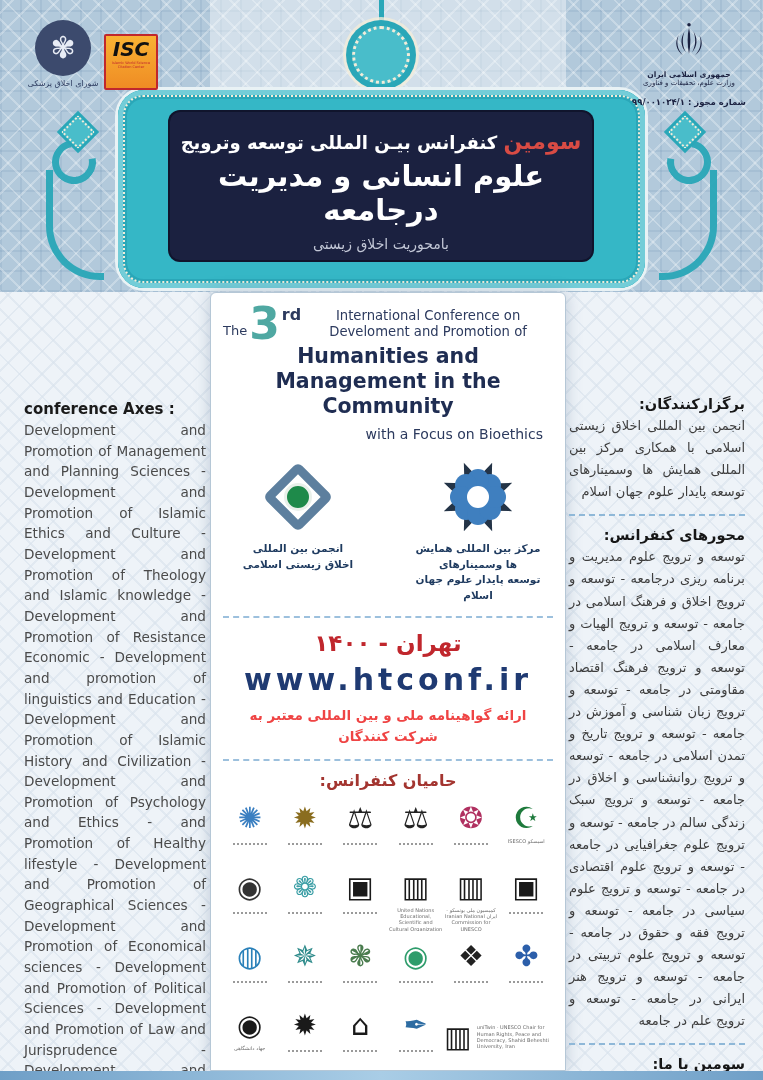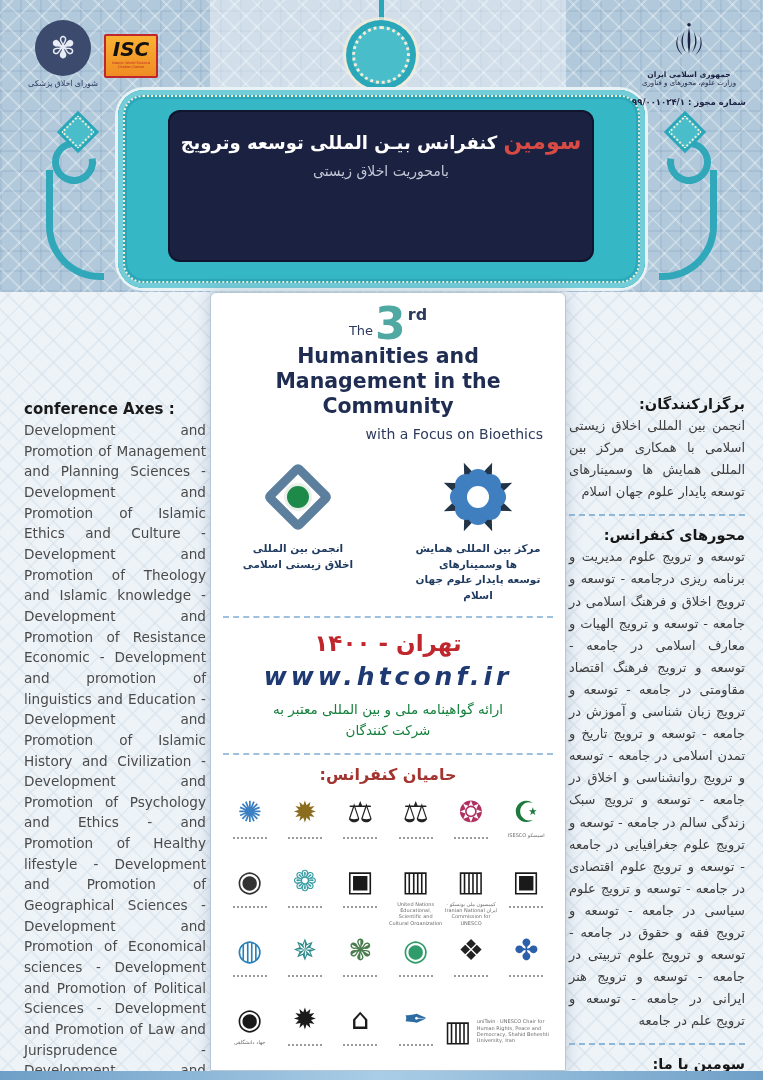--- a/index.html
+++ b/index.html
@@ -50,22 +50,22 @@
     padding-top:17px; box-shadow:0 0 0 2px #10142c; }
   .navy .l1 { font-size:18px; color:#fff; font-weight:bold; }
   .navy .l1 .hl { color:#d84b44; font-size:22px; }
   .navy .l2 { font-size:29px; color:#fff; font-weight:bold; margin-top:5px; }
   .navy .l3 { font-size:14px; color:#c2c7d6; margin-top:9px; letter-spacing:1px; }
 
   
   .beheshti { position:absolute; left:24px; top:20px; width:78px; text-align:center; }
   .beheshti .circle { width:56px; height:56px; margin:0 auto; border-radius:50%;
     background:#3c4a6d; color:#e8ecf5; font-size:30px; line-height:56px; }
-  .beheshti .cap { font-size:8px; color:#2c3a5e; margin-top:3px;font-family:Liberation Serif, serif; }
-  .isc { position:absolute; left:104px; top:34px; width:54px; height:44px;
+  .beheshti .cap { font-size:8px; color:#2c3a5e; margin-top:3px; }
+  .isc { position:absolute; left:104px; top:34px; width:54px; height:56px;
     background:linear-gradient(#f9b233,#ef8c24); border:2px solid #c0272d;
     text-align:center; border-radius:2px; }
   .isc .t { font-size:20px; font-weight:bold; color:#111; line-height:26px; font-style:italic; }
   .isc .s { font-size:3.5px; color:#c0272d; line-height:1.1; display:block; }
 
   .gov { position:absolute; right:14px; top:20px; width:120px; text-align:center; direction:rtl; }
   .gov svg { width:44px; height:46px; }
   .gov .g1 { font-size:7.5px; color:#1b2140; font-weight:bold; }
   .gov .g2 { font-size:7px; color:#1b2140; }
   .gov .g3 { font-size:8.5px; color:#1b2140; margin-top:10px; font-weight:bold; }
@@ -100,23 +100,23 @@
       -12px 12px 0 6px #3f7fbf, -17px 0 0 6px #3f7fbf, -12px -12px 0 6px #3f7fbf,
       0 -17px 0 6px #3f7fbf, 12px -12px 0 6px #3f7fbf; }
   .star-core { position:absolute; left:50%; top:50%; width:22px; height:22px;
     transform:translate(-50%,-50%); background:#fff; border-radius:50%; }
   .org .cap { font-size:10.5px; font-weight:bold; color:#1e3a5f; direction:rtl;
     white-space:pre-line; line-height:1.5; margin-top:6px; }
 
   .dash { border-top:2px dashed #9cc0dd; margin:12px 0 0; }
   .loc { text-align:center; font-size:23px; font-weight:bold; color:#c0272d;
     margin-top:12px; direction:rtl; }
-  .site { text-align:center; font-size:25px; font-weight:bold; color:#1f3a72;
-    letter-spacing:4px; margin-top:6px;font-style:italic; }
-  .cert { text-align:center; font-size:13.5px; font-weight:normal; color:#15803d;
+  .site { text-align:center; font-size:30px; font-weight:bold; color:#1f3a72;
+    letter-spacing:4px; margin-top:6px; }
+  .cert { text-align:center; font-size:13.5px; font-weight:bold; color:#ef4444;
     direction:rtl; white-space:pre-line; line-height:1.55; margin-top:8px; }
   .sp-head { text-align:center; font-size:16px; font-weight:bold; color:#a33530;
     direction:rtl; margin-top:10px; }
 
   .sp-grid { display:grid; grid-template-columns:repeat(6,1fr); column-gap:2px;
     row-gap:5px; margin-top:8px; }
   .sp { display:flex; flex-direction:column; align-items:center; height:64px; overflow:hidden; }
   .sp .g { font-size:29px; line-height:40px; }
   .sp .cap { font-size:5px; color:#6b6b6b; text-align:center; max-width:54px;
     line-height:1.25; direction:rtl; }
@@ -152,20 +152,21 @@
 <div class="curl l"></div>
 <div class="curl r"></div>
 <div class="hook l"></div>
 <div class="hook r"></div>
 <div class="dia l"></div>
 <div class="dia r"></div>
 <div class="frame"></div>
 
 <div class="navy">
   <div class="l1"><span class="hl">سومین</span><span> کنفرانس بیـن المللی توسعه وترویج</span></div>
+  <div class="l2">علوم انسانی و مدیریت درجامعه</div>
   <div class="l3">بامحوریت اخلاق زیستی</div>
 </div>
 
 <div class="beheshti">
   <div class="circle">✾</div>
   <div class="cap">شورای اخلاق پزشکی</div>
 </div>
 <div class="isc">
   <div class="t">ISC</div>
   <span class="s">Islamic World Science Citation Center</span>
@@ -175,30 +176,31 @@
     <g fill="#1b2140">
       <circle cx="30" cy="5" r="2.4"></circle>
       <path d="M30 9 C27.5 20 27.5 32 30 45 C32.5 32 32.5 20 30 9 Z"></path>
       <path d="M24 14 C18 24 18 34 26 43 C20.5 34 20.5 23 24 14 Z"></path>
       <path d="M36 14 C42 24 42 34 34 43 C39.5 34 39.5 23 36 14 Z"></path>
       <path d="M16 19 C10 29 12 39 22 47 C13.5 38 12.5 28 16 19 Z"></path>
       <path d="M44 19 C50 29 48 39 38 47 C46.5 38 47.5 28 44 19 Z"></path>
     </g>
   </svg>
   <div class="g1">جمهوری اسلامی ایران</div>
-  <div class="g2">وزارت علوم، محورهای و فناوری</div>
+  <div class="g2">وزارت علوم، تحقیقات و فناوری</div>
   <div class="g3"><span>شماره مجوز :</span> <span class="num-ltr">۹۹/۰۰۱۰۳۴/۱</span></div>
 </div>
 
 <div class="card">
   <div class="etitle">
     <div class="row1">
       <span class="the">The</span>
       <span class="num">3</span>
       <span class="ord">rd</span>
+      <span class="t1">International Conference on Develoment and Promotion of</span>
     </div>
     <div class="t2">Humanities and Management in the Community</div>
     <div class="t3">with a Focus on Bioethics</div>
   </div>
 
   <div class="org-logos">
     <div class="org">
       <div class="art">
         <div class="girih"></div>
           <div class="girih-core"></div>

